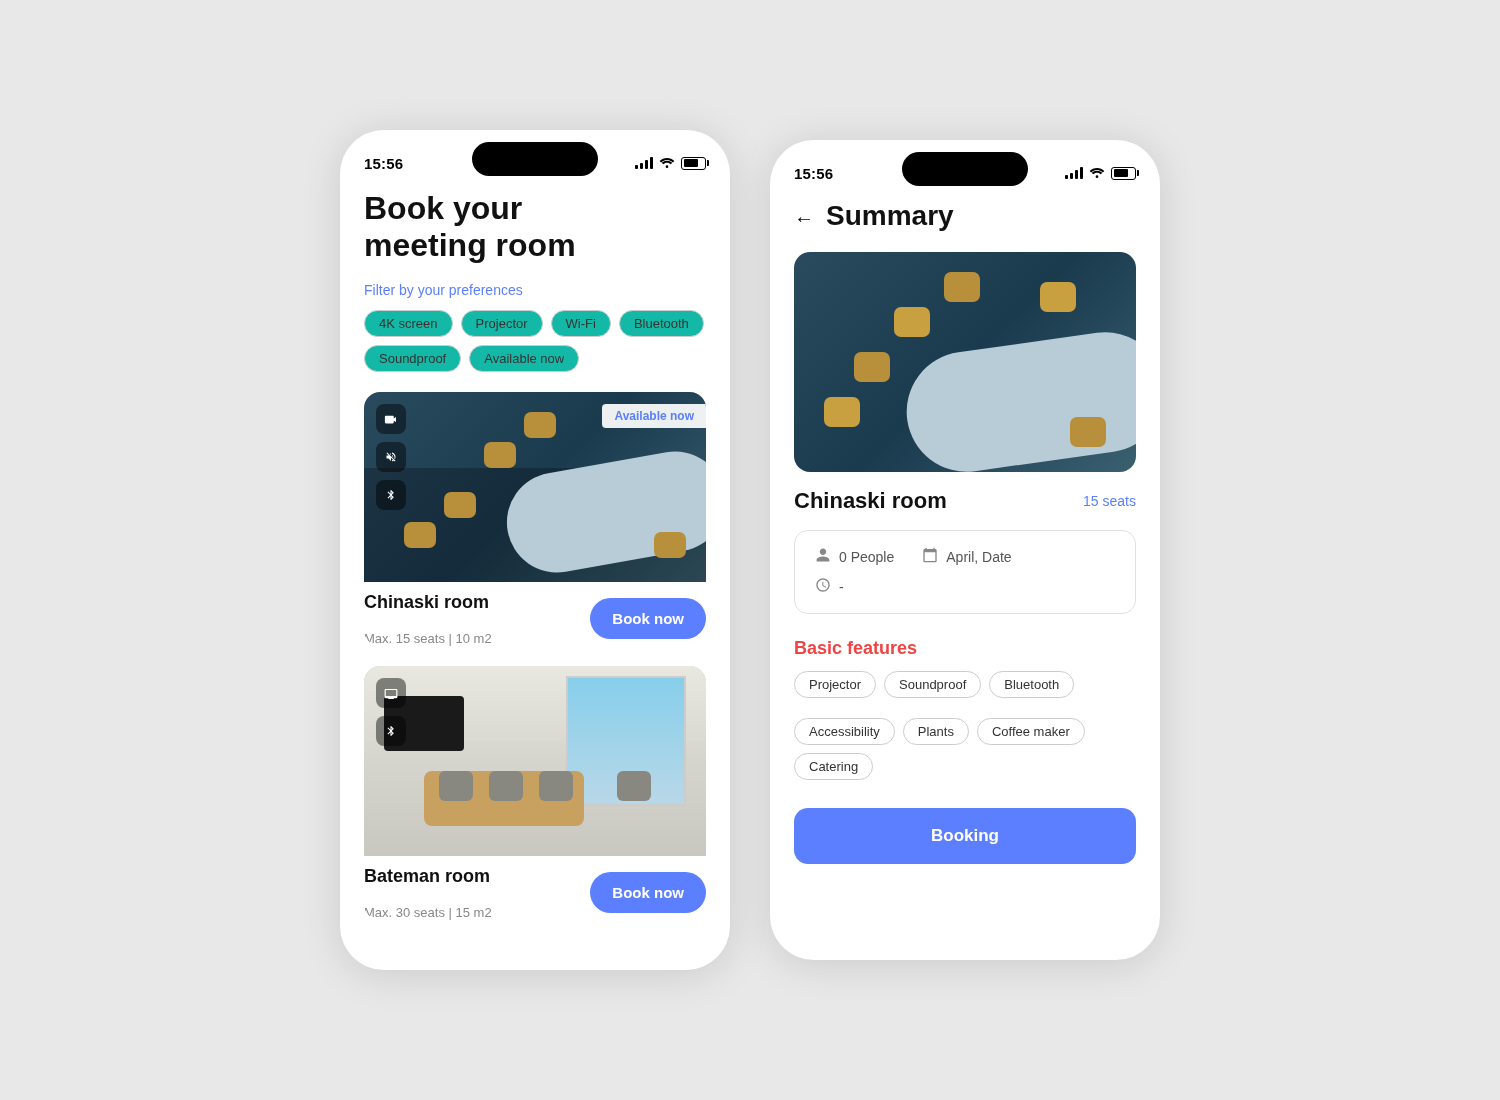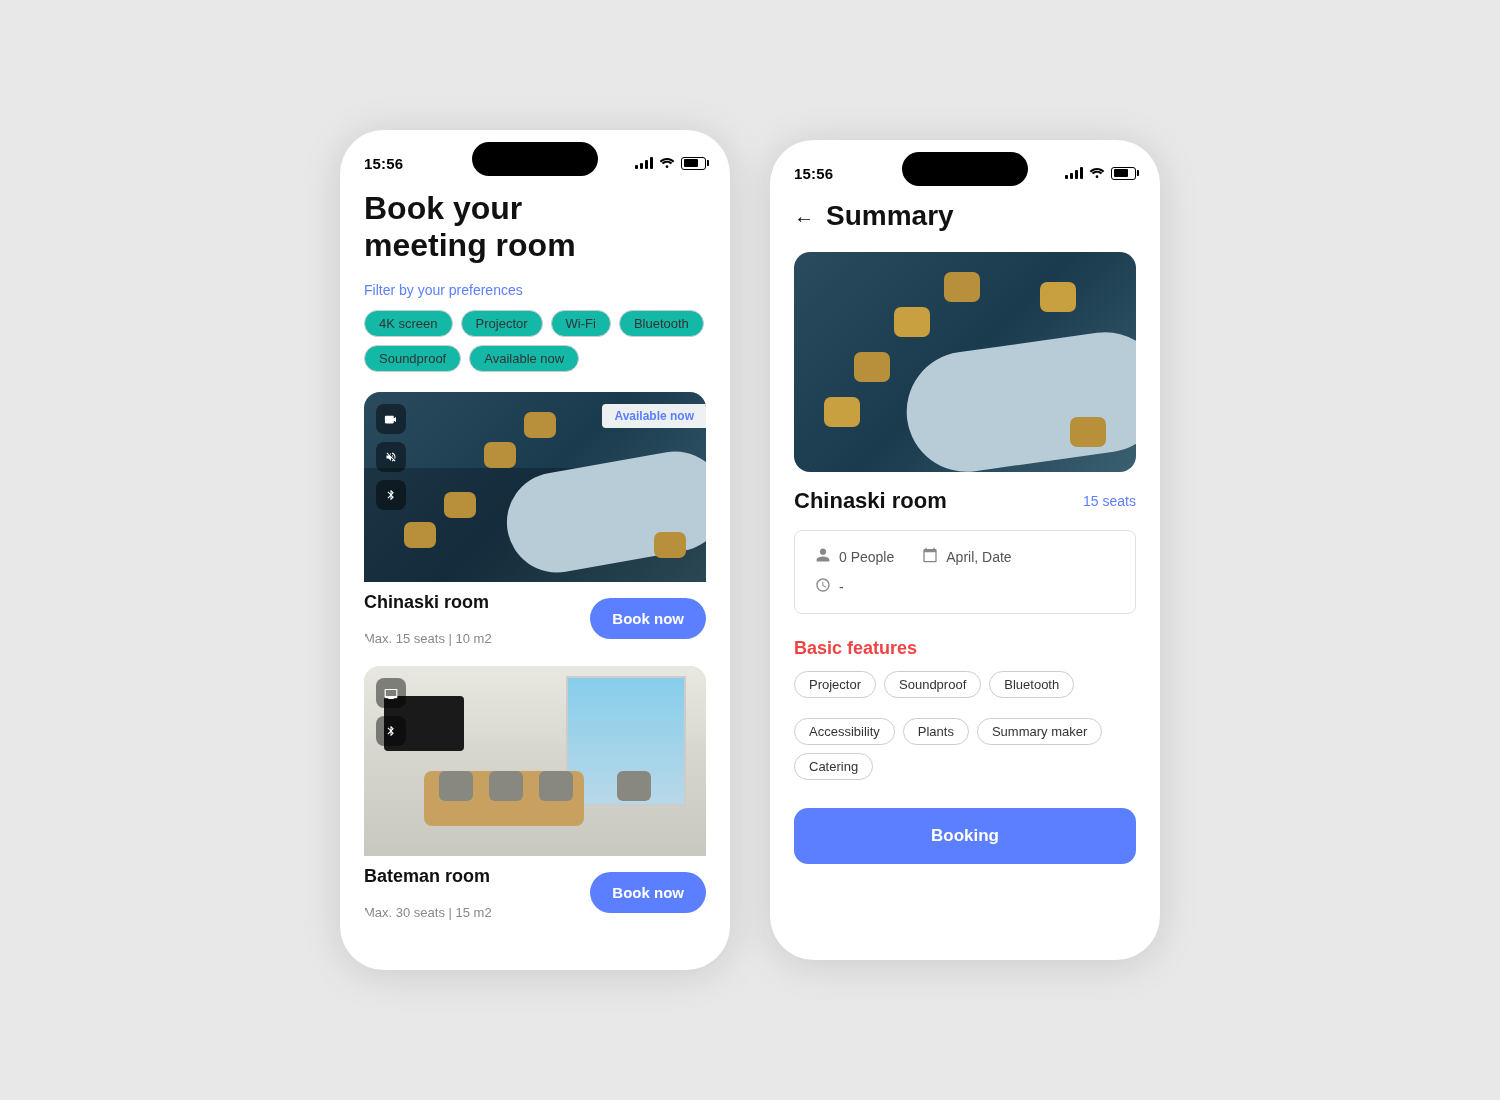--- a/index.html
+++ b/index.html
@@ -276,21 +276,21 @@
       color: #111;
     }
     .seats-count {
       font-size: 14px;
       color: #5b7fff;
       font-weight: 400;
     }
 
     .booking-info-box {
       border: 1.5px solid #e0e0e0;
-      border-radius: 8px;
+      border-radius: 14px;
       padding: 16px 20px;
       margin-bottom: 24px;
       display: flex;
       flex-direction: column;
       gap: 10px;
     }
     .booking-info-row {
       display: flex;
       gap: 28px;
       align-items: center;
@@ -602,19 +602,19 @@
     <div class="section-title">Basic features</div>
     <div class="features-chips">
       <span class="feature-chip">Projector</span>
       <span class="feature-chip">Soundproof</span>
       <span class="feature-chip">Bluetooth</span>
     </div>
 
     <div class="features-chips">
       <span class="feature-chip">Accessibility</span>
       <span class="feature-chip">Plants</span>
-      <span class="feature-chip">Summary maker</span>
+      <span class="feature-chip">Coffee maker</span>
       <span class="feature-chip">Catering</span>
     </div>
 
     <button class="booking-button">Booking</button>
   </div>
 </div>
 
 </body></html>

